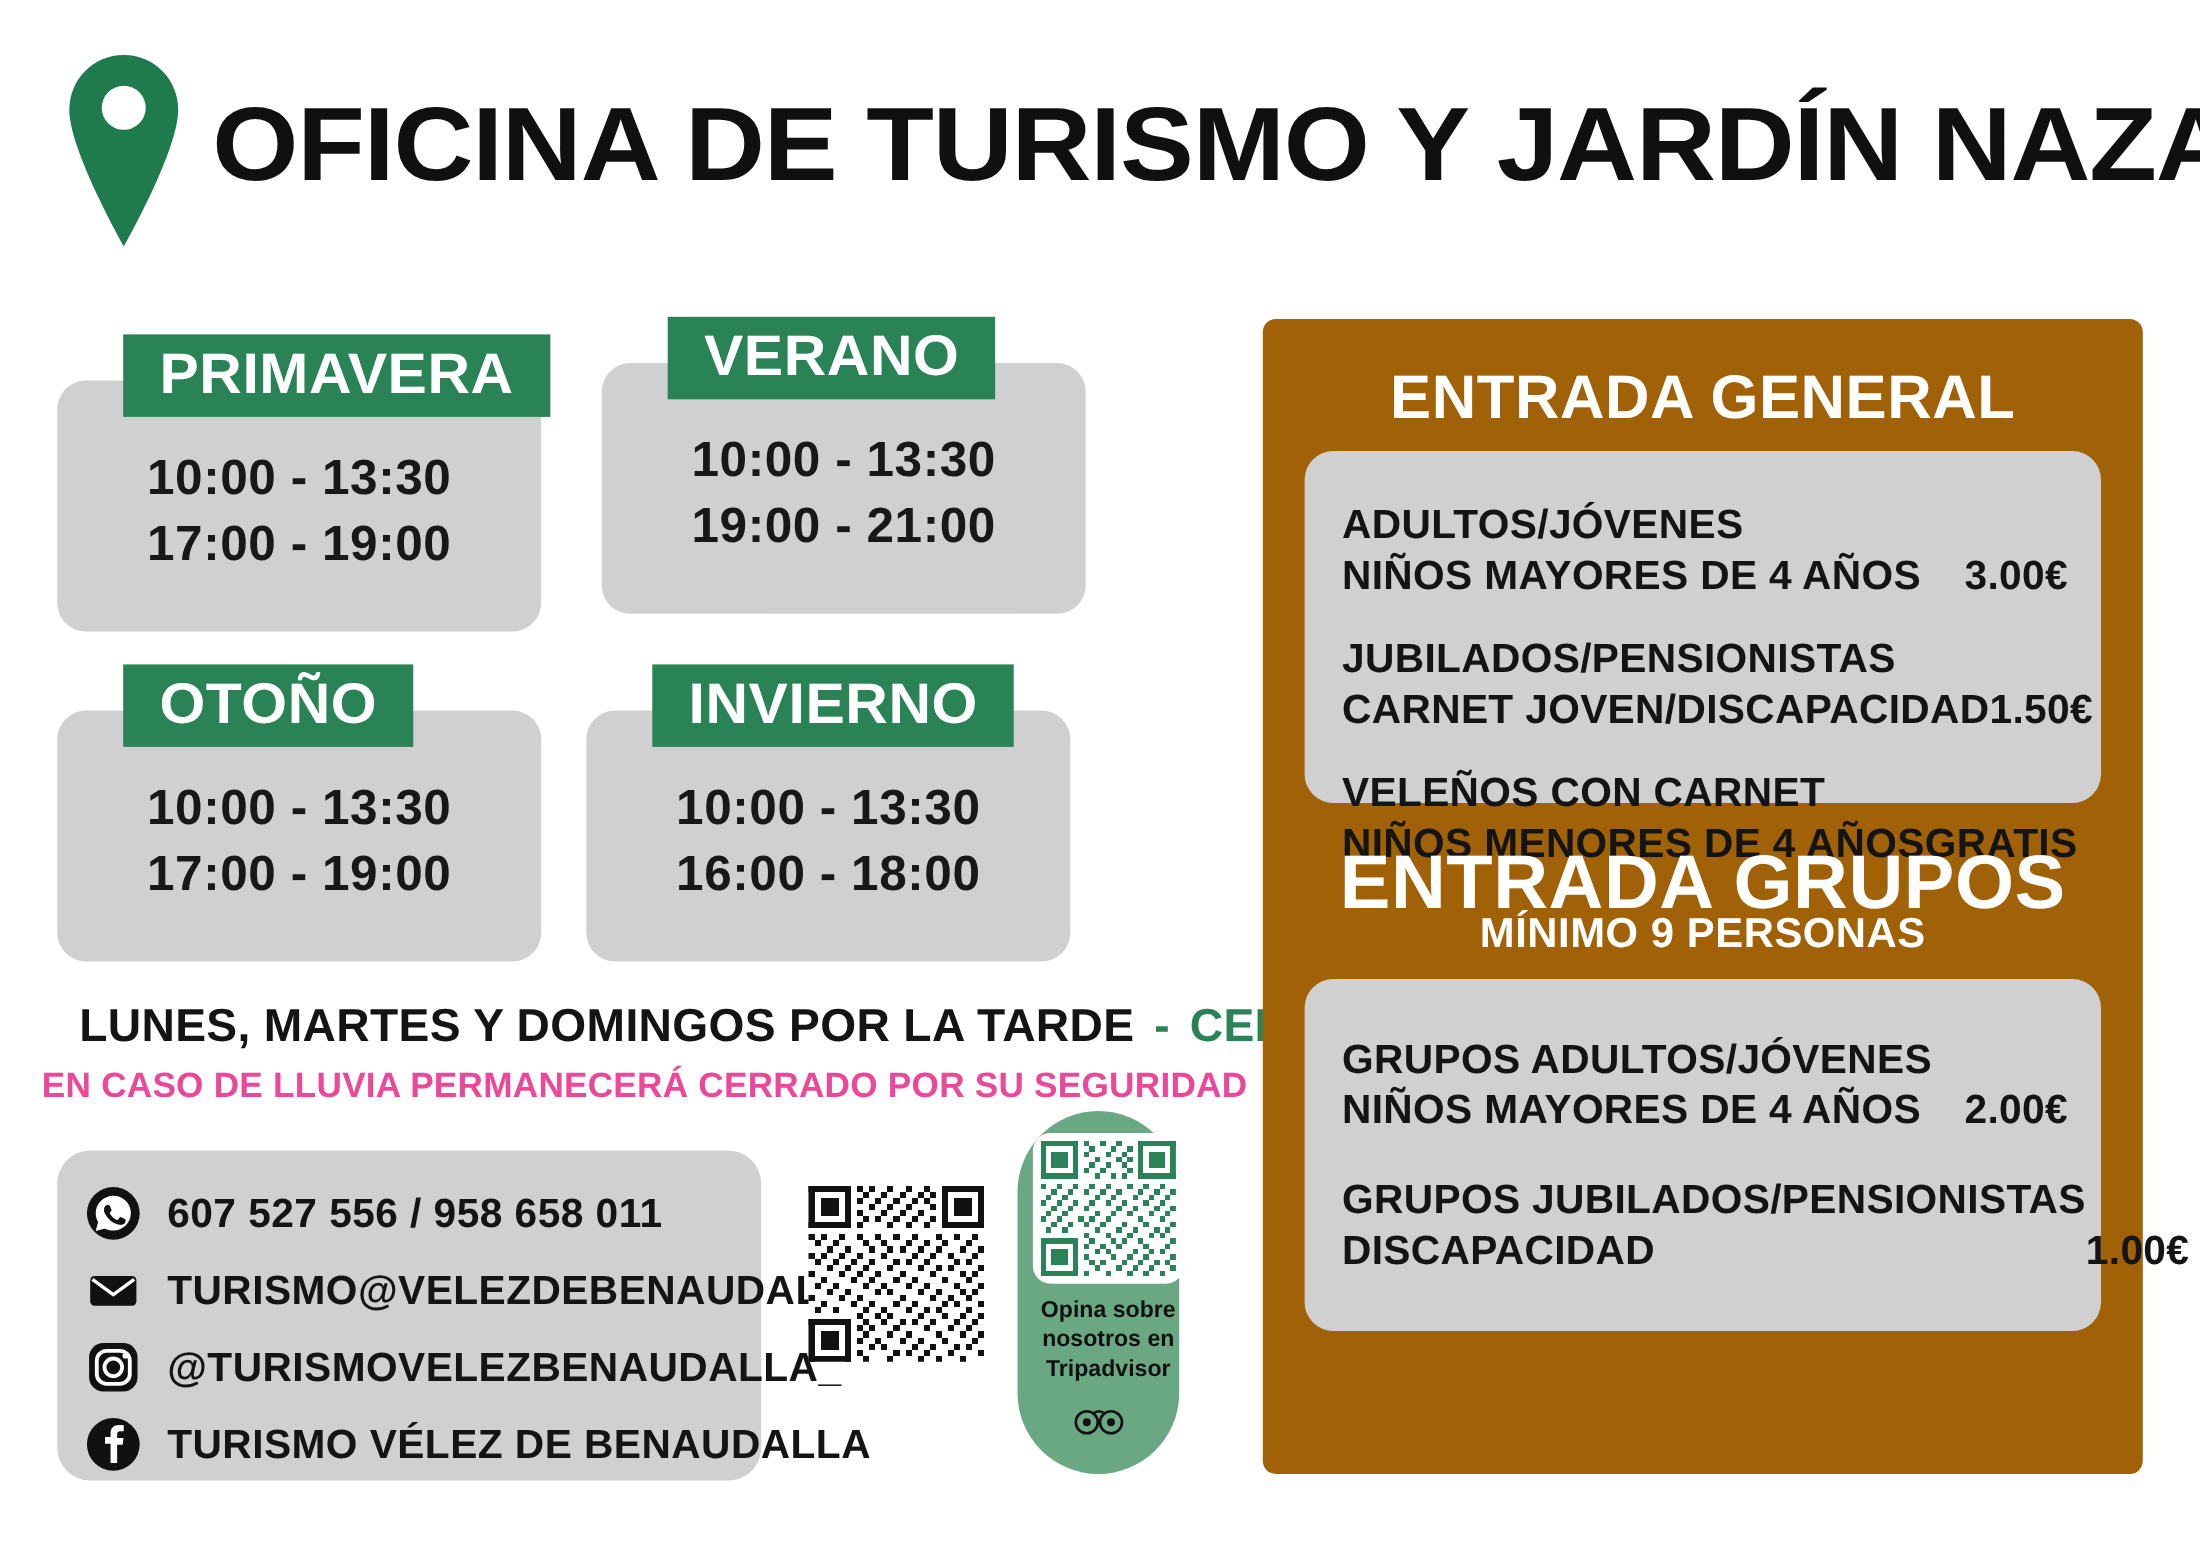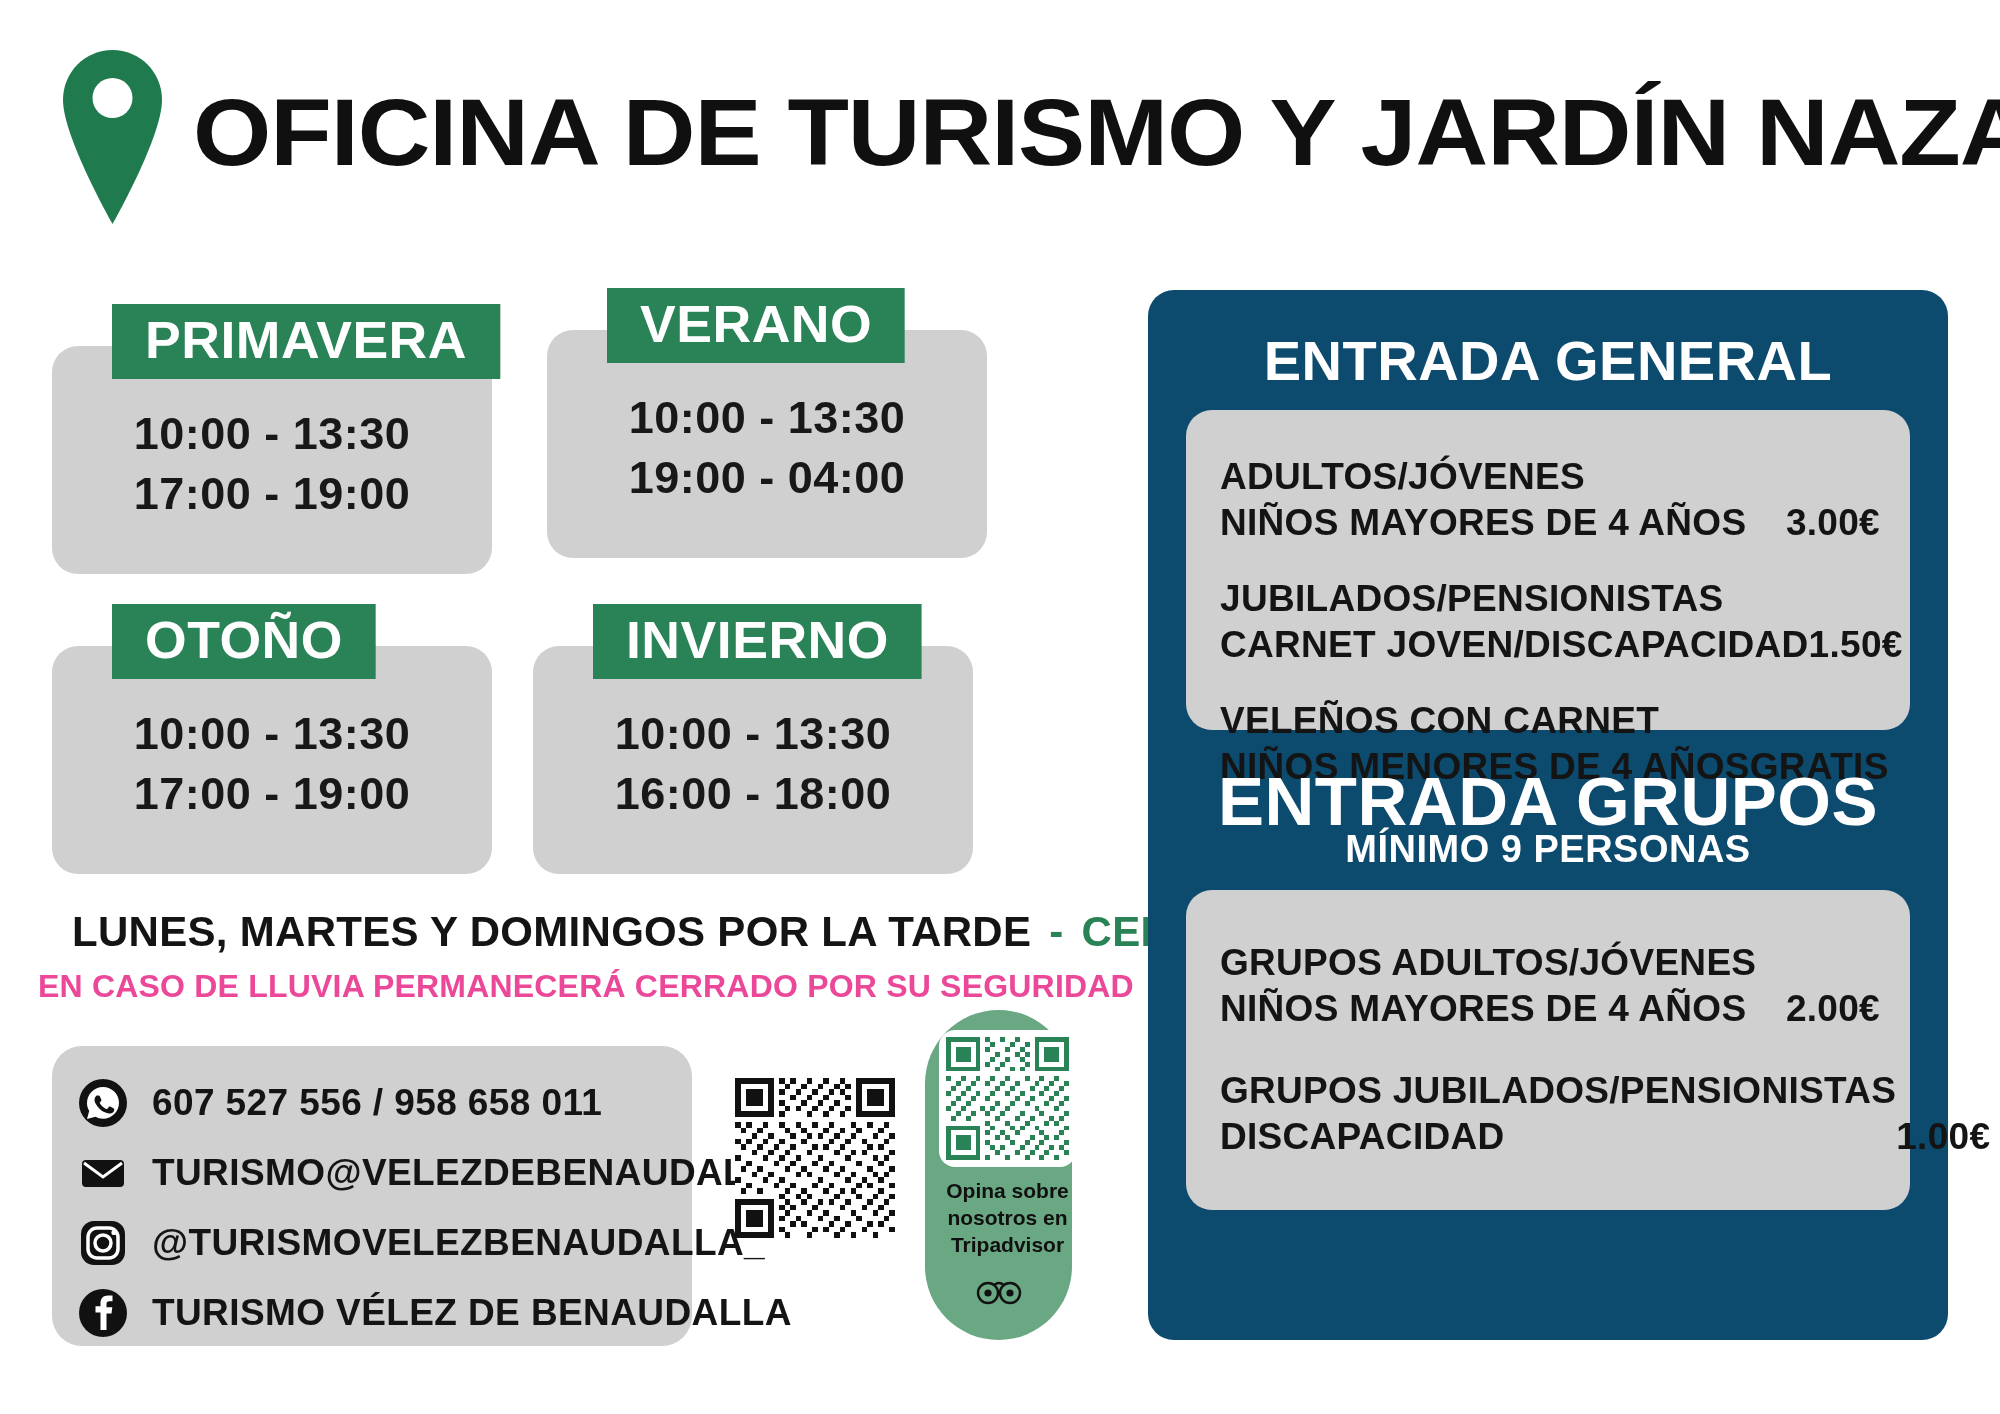--- a/index.html
+++ b/index.html
@@ -228,22 +228,22 @@
     height: 30px;
   }
 
   
   .prices {
     position: absolute;
     top: 290px;
     left: 1148px;
     width: 800px;
     height: 1050px;
-    background: #0c4a6e;
-    border-radius: 26px;
+    background: #a16207;
+    border-radius: 12px;
   }
   .prices h2 {
     margin: 0;
     text-align: center;
     color: #ffffff;
     font-family: "Liberation Sans Narrow", "Liberation Sans", sans-serif;
     font-weight: bold;
     letter-spacing: 0.5px;
   }
   .title-general {
@@ -342,21 +342,21 @@
         <div>10:00 - 13:30</div>
         <div>17:00 - 19:00</div>
       </div>
     </div>
 
     <div class="season s-verano">
       <div class="body"></div>
       <div class="tag wide">VERANO</div>
       <div class="hours">
         <div>10:00 - 13:30</div>
-        <div>19:00 - 04:00</div>
+        <div>19:00 - 21:00</div>
       </div>
     </div>
 
     <div class="season s-otono">
       <div class="body"></div>
       <div class="tag wide">OTOÑO</div>
       <div class="hours">
         <div>10:00 - 13:30</div>
         <div>17:00 - 19:00</div>
       </div>

